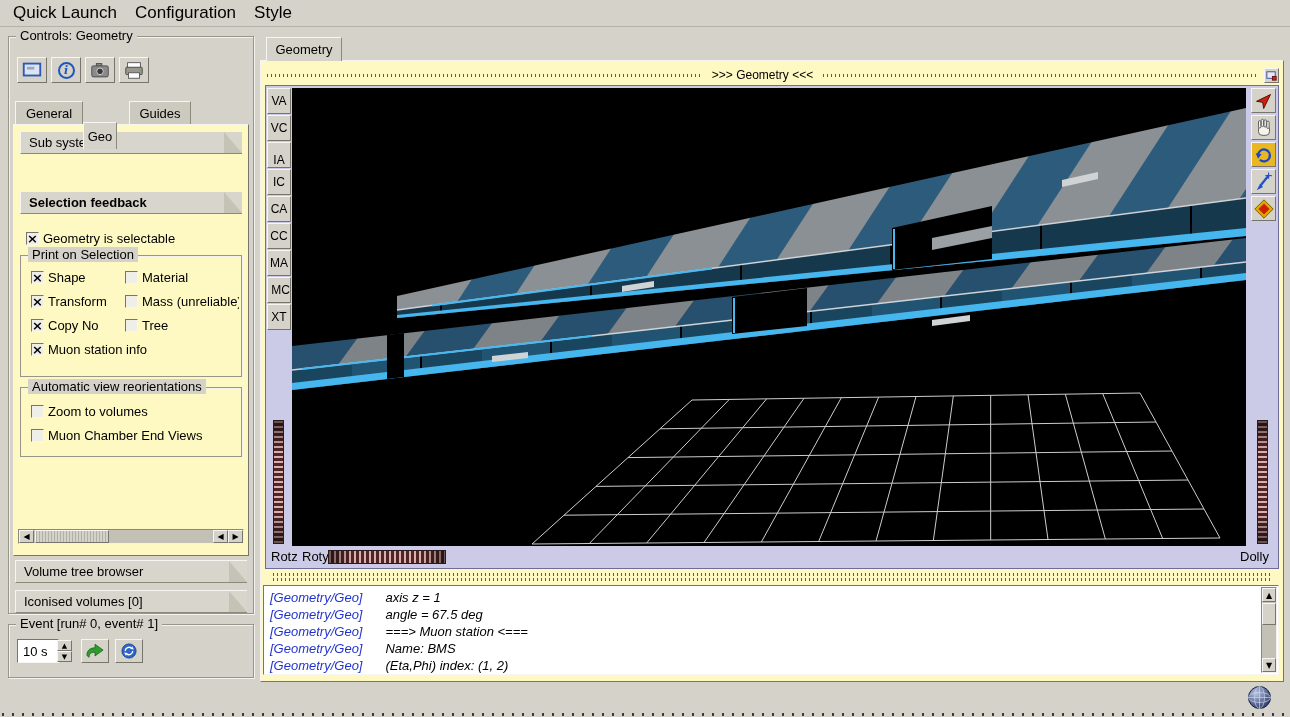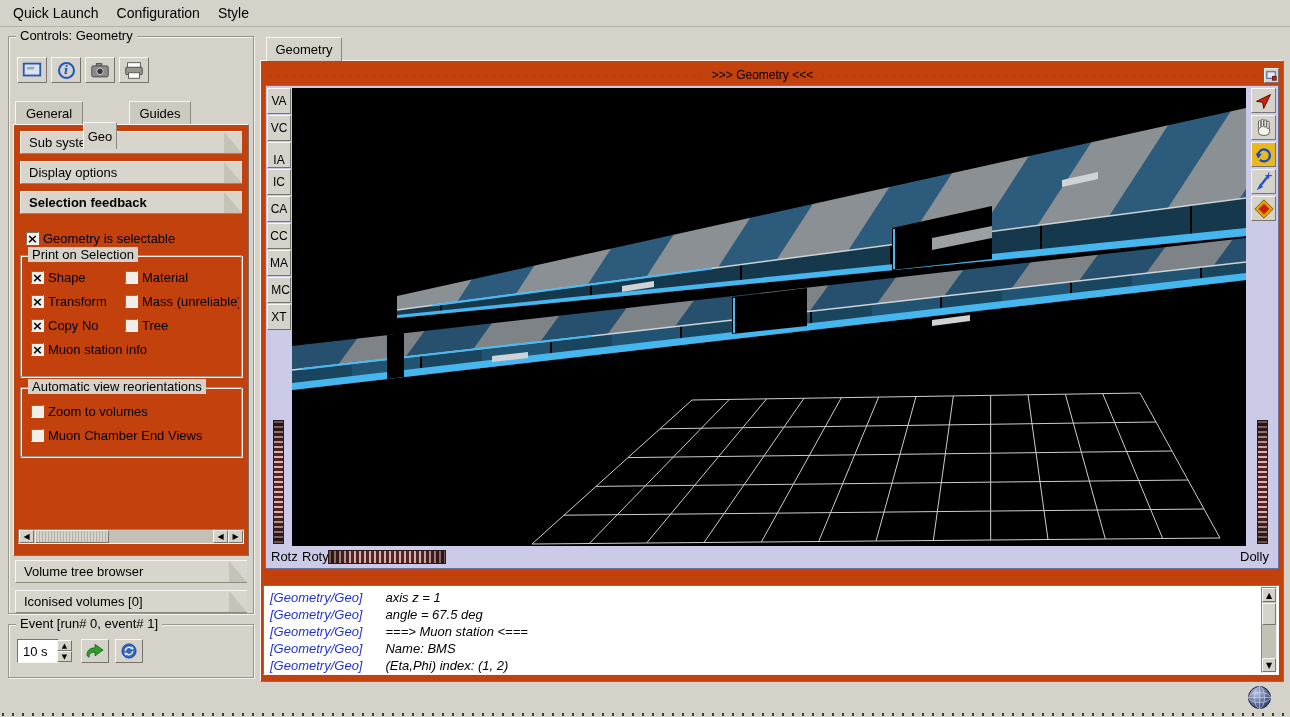--- a/index.html
+++ b/index.html
@@ -6,33 +6,33 @@
   html,body{width:1290px;height:717px;}
   body{background:#d5d2c9;font-family:"Liberation Sans","DejaVu Sans",sans-serif;font-size:13px;color:#000;position:relative;overflow:hidden;}
   .abs{position:absolute;}
   .raised{border-top:1px solid #f7f6f2;border-left:1px solid #f7f6f2;border-right:1px solid #76746b;border-bottom:1px solid #76746b;}
   .sunken{border-top:1px solid #76746b;border-left:1px solid #76746b;border-right:1px solid #f7f6f2;border-bottom:1px solid #f7f6f2;}
   .btn{background:#d5d2c9;display:flex;align-items:center;justify-content:center;cursor:default;}
   .glyph{font-family:"DejaVu Sans",sans-serif;}
 
   
   #menubar{position:absolute;left:0;top:0;width:1290px;height:27px;background:#d5d2c9;border-bottom:1px solid #b4b1a8;display:flex;align-items:center;padding-left:4px;}
-  .menuitem{padding:3px 9px;font-size:14px;}
+  .menuitem{padding:3px 9px;font-size:17px;}
 
   
   .groupbox{position:absolute;border:1px solid #98958a;box-shadow:inset 1px 1px 0 #f3f2ee,1px 1px 0 #f3f2ee;}
   .legend{position:absolute;top:-9px;left:7px;background:#d5d2c9;padding:0 4px;font-size:13px;white-space:nowrap;}
 
   
   .tbtn{width:30px;height:26px;}
 
   
   .tab{position:absolute;height:23px;top:64px;background:#ccc9bf;border-top:1px solid #f6f5f1;border-left:1px solid #f6f5f1;border-right:1px solid #8b897c;display:flex;align-items:center;justify-content:center;font-size:13px;z-index:1;}
   .tab.active{background:#d5d2c9;height:27px;top:61px;z-index:3;}
-  .tabpanel{position:absolute;background:#c2410c;border-top:1px solid #f6f5f1;border-left:1px solid #f6f5f1;border-right:1px solid #76746b;border-bottom:1px solid #76746b;z-index:2;}
+  .tabpanel{position:absolute;background:#fef9c3;border-top:1px solid #f6f5f1;border-left:1px solid #f6f5f1;border-right:1px solid #76746b;border-bottom:1px solid #76746b;z-index:2;}
 
   
   .secbar{position:absolute;height:23px;left:6px;width:222px;background:#d8d5cc;border-top:1px solid #f6f5f1;border-left:1px solid #f6f5f1;border-bottom:1px solid #8b897c;display:flex;align-items:center;padding:0 8px;font-size:13px;}
   .secbar::after{content:"";position:absolute;right:0;top:0;width:18px;height:100%;background:#c5c2b6;clip-path:polygon(0 0,100% 100%,0 100%);}
   .secbar.bold{font-weight:bold;}
 
   
   .cb{position:absolute;display:flex;align-items:center;gap:4px;white-space:nowrap;font-size:13px;}
   .cbbox{width:13px;height:13px;background:#efeee8;border-top:1px solid #76746b;border-left:1px solid #76746b;border-right:1px solid #f7f6f2;border-bottom:1px solid #f7f6f2;display:flex;align-items:center;justify-content:center;flex:none;}
   .cbmark{visibility:hidden;font-weight:bold;font-size:13px;line-height:10px;}
@@ -119,23 +119,20 @@
   <div class="tab active" style="left:74px;width:34px;margin-top:24px;">
       <span>Geo</span>
     </div>
   <div class="tab" style="left:120px;width:62px;">
       <span>Guides</span>
     </div>
 
   <div class="tabpanel" style="left:4px;top:87px;width:236px;height:432px;">
     <div class="secbar" style="top:6px;">
         <span>Sub systems</span>
-      </div>
-    <div class="secbar" style="top:36px;">
-        <span>Display options</span>
       </div>
     <div class="secbar bold" style="top:66px;">
         <span>Selection feedback</span>
       </div>
 
     <label class="cb" style="left:12px;top:106px;" data-checked="true">
       <span class="cbbox">
           <span class="cbmark glyph"></span>
         </span>
       <span>Geometry is selectable</span>

